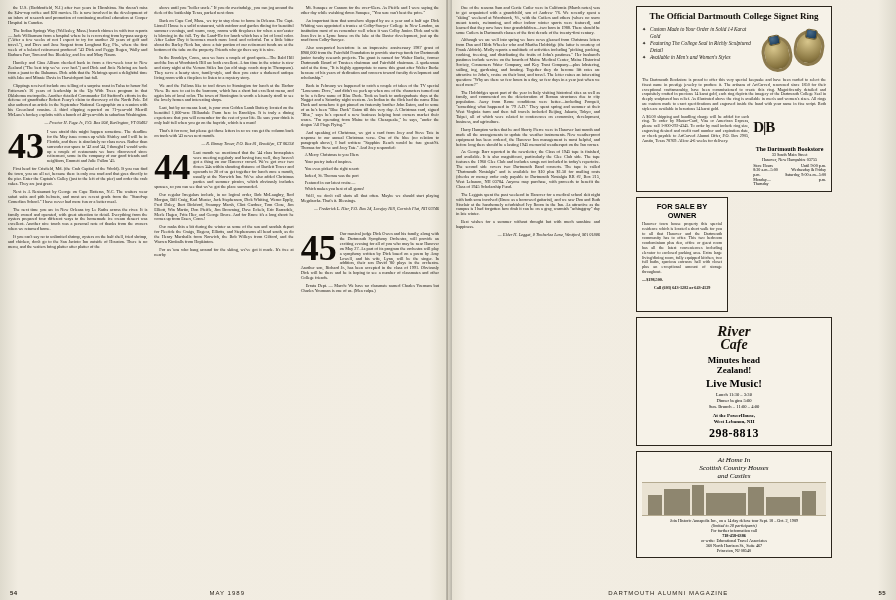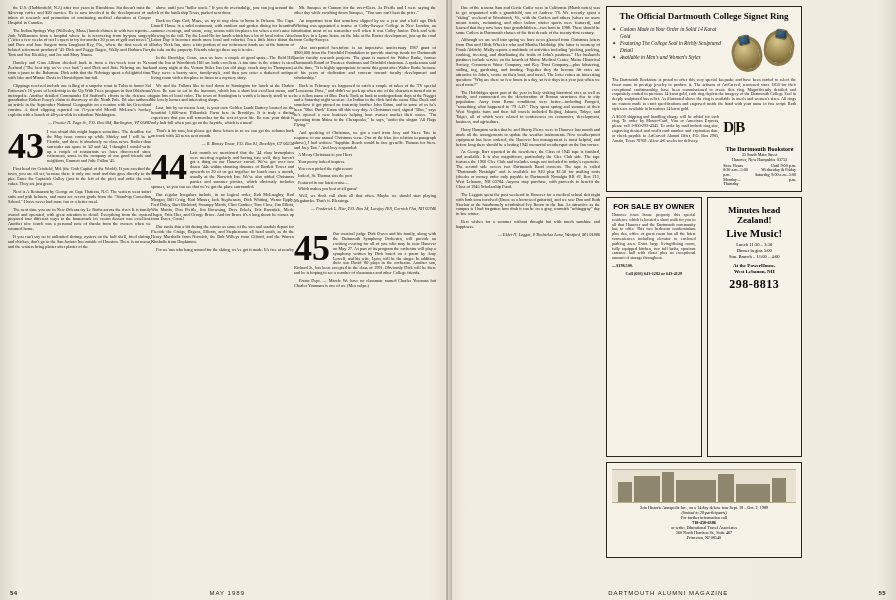--- a/index.html
+++ b/index.html
@@ -27,21 +27,21 @@
     border-right: 1px solid #c9c2b2;
   }
   .page.right { width: 448px;
     background: linear-gradient(to left, #dedacd 0px, #f1ece1 18px, #f2ede2 96%, #e3decf 100%);
   }
   .gutter {
     position:absolute; left:446px; top:0; width:6px; height:100%;
     background: linear-gradient(to right, rgba(0,0,0,0.22), rgba(0,0,0,0.06) 45%, rgba(0,0,0,0.20));
     z-index: 5;
   }
-  .cols { display:flex; gap:0; height: 552px; }
+  .cols { display:flex; gap:7px; height: 552px; }
   .col { width: 143px; }
   .col.r { width: 142px; }
   p {
     margin: 0 0 3px 0;
     font-size: 4.3px;
     line-height: 4.9px;
     text-align: justify;
     color: #191510;
     hyphens: auto;
   }
@@ -163,21 +163,21 @@
     width: 100%; height: 34px;
     margin: 2px 0;
     position: relative;
     background: #e9e2d2;
     border-top: 1px solid #b5ab91;
     border-bottom: 1px solid #b5ab91;
     overflow:hidden;
   }
   .castle .t { position:absolute; bottom:0; background:#8e866f; }
   .scot-foot { font-size:4.2px; line-height:5px; text-align:center; }
-  .halfcols { display:flex; gap:5px; }
+  .halfcols { display:flex; gap:5px;flex-direction:column; }
   .halfcols .ad { flex:1; }
   .bold { font-weight:bold; }
   .ital { font-style: italic; }
   .ctr { text-align:center; }
 </style>
 </head>
 <body>
 
 <div class="spread">
 
@@ -245,21 +245,21 @@
     <div class="foot">
       <span class="fnum">54</span>
       <span class="fmid">MAY 1989</span>
       <span></span>
     </div>
   </div>
 
   <div class="gutter"></div>
 
   <div class="page right">
-    <div style="display:flex; height:552px;">
+    <div style="display:flex; height:552px;gap:30px;">
 
       <div class="col" style="width:144px;">
         <p class="ind">One of the reasons Sam and Gertie Cutler were in California (March notes) was to get acquainted with a grandchild, son of Andrew '76. We recently spent a "skiing" weekend at Woodstock, Vt., with the Cutlers and others (where no snow meant tennis, swimming, and other indoor winter sports were featured), and learned that they now have four grandchildren—two born in 1988. There should be some Cutlers in Dartmouth classes of the first decade of the twenty-first century.</p>
         <p class="ind">Although we are well into spring we have news gleaned from Christmas letters from Dan and Hilda Wheeler who and Martha Holdridge (the latter is courtesy of Frank Aldrich). Molly reports a multitude of activities including "picking, packing, cooking, freezing, and distributing the fruits of John's pastimes." Her husband's pastimes include service on the boards of Maine Medical Center, Maine Historical Society, Consumers Water Company, and Key Trust Company—plus lobstering, sailing, ing, gardening, and boating. Together they do become lift rates are attractive to John's, cruise on their boat, and travel. The letter raises an interesting question: "Why are there so few hours in a day, so few days in a year just when we need more?"</p>
         <p class="ind">The Holdridges spent part of the year in Italy visiting historical sites as well as family, and commented on the deterioration of Roman structures due to city population. Away from Rome conditions were better—including Pompeii, "something what happened in '79 A.D." They spent spring and summer at their West Virginia farm and then fall travels included Beijing, Jakarta, Tokyo, and Taipei, all of which were related to conferences on economics, development, business, and agriculture.</p>
         <p class="ind">Harry Hampton writes that he and Shorty Pierce were in Hanover last month and made all the arrangements to update the weather instruments. New weatherproof equipment has been ordered, the Hanover Inn management is most helpful, and before long there should be a lasting 1945 memorial weatherspot on the Inn corner.</p>
         <p class="ind">As George Barr reported in the newsletter, the Class of 1945 tape is finished, and available. It is also magnificent, particularly the Glee Club side. The tape features the 1960 Glee Club and includes songs not included in today's repertoire. The second side covers two Dartmouth Band concerts. The tape is called "Dartmouth Nostalgia" and is available for $10 plus $1.50 for mailing costs (checks or money order only payable to Dartmouth Nostalgia RR #2, Box 215, West Lebanon, NH 03784. Anyone may purchase, with proceeds to benefit the Class of 1945 Scholarship Fund.</p>
         <p class="ind">The Leggats spent the past weekend in Hanover for a medical school skit night with both sons involved (Bruce as a borrowed guitarist), and we saw Don and Ruth Sinclair at the handsomely refurbished Ivy Room in the Inn. As attractive as the campus is I had forgotten how drab it can be on a gray, warmish "achinggray" day in late winter.</p>
         <p class="ind">Best wishes for a summer without drought but with much sunshine and happiness.</p>
         <p class="sig">— Elder H. Leggat, 8 Timberlee Lane, Westford, MA 01886</p>
@@ -307,39 +307,48 @@
         </div>
 
         <div class="halfcols" style="flex: 1 1 auto;">
           <div class="ad" style="width:92px;">
             <div class="fsbo-title">FOR SALE BY OWNER</div>
             <p>Hanover town house property this special residence which is located a short walk for you to all that Hanover and the Dartmouth community has to offer. This two bedroom condominium plus den, office or guest room has all the latest conveniences including elevator to enclosed parking area. Extra large living/dining room, fully equipped kitchen, two full baths, spacious entrance hall with closet plus an exceptional amount of storage throughout.</p>
             <p class="bold">....$198,500.</p>
             <p class="bold ctr">Call (603) 643-1282 or 643-4129</p>
           </div>
           <div class="ad">
+            <div class="river">
+              <span>River</span>
+              <small>Cafe</small>
+            </div>
             <div class="minutes">
               <div>Minutes head</div>
               <div>Zealand!</div>
             </div>
             <div class="livemusic">Live Music!</div>
             <div class="rc-lines">
               <div>Lunch 11:30 – 3:30</div>
               <div>Dinner begins 5:00</div>
               <div>Sun. Brunch – 11:00 – 4:00</div>
             </div>
             <div class="rc-addr">
               <div>At the PowerHouse,</div>
               <div>West Lebanon, NH</div>
             </div>
             <div class="rc-phone">298-8813</div>
           </div>
         </div>
 
         <div class="ad" style="flex: 0 0 96px;">
+          <div class="scot-title">
+            <div>At Home In</div>
+            <div>Scottish Country Houses</div>
+            <div>and Castles</div>
+          </div>
           <div class="castle">
             <div class="t" style="left:6px; width:14px; height:20px;"></div>
             <div class="t" style="left:22px; width:26px; height:26px;"></div>
             <div class="t" style="left:50px; width:12px; height:30px;"></div>
             <div class="t" style="left:64px; width:40px; height:22px;"></div>
             <div class="t" style="left:106px; width:16px; height:28px;"></div>
             <div class="t" style="left:124px; width:34px; height:18px;"></div>
             <div class="t" style="left:160px; width:14px; height:24px;"></div>
           </div>
           <div class="scot-foot">

